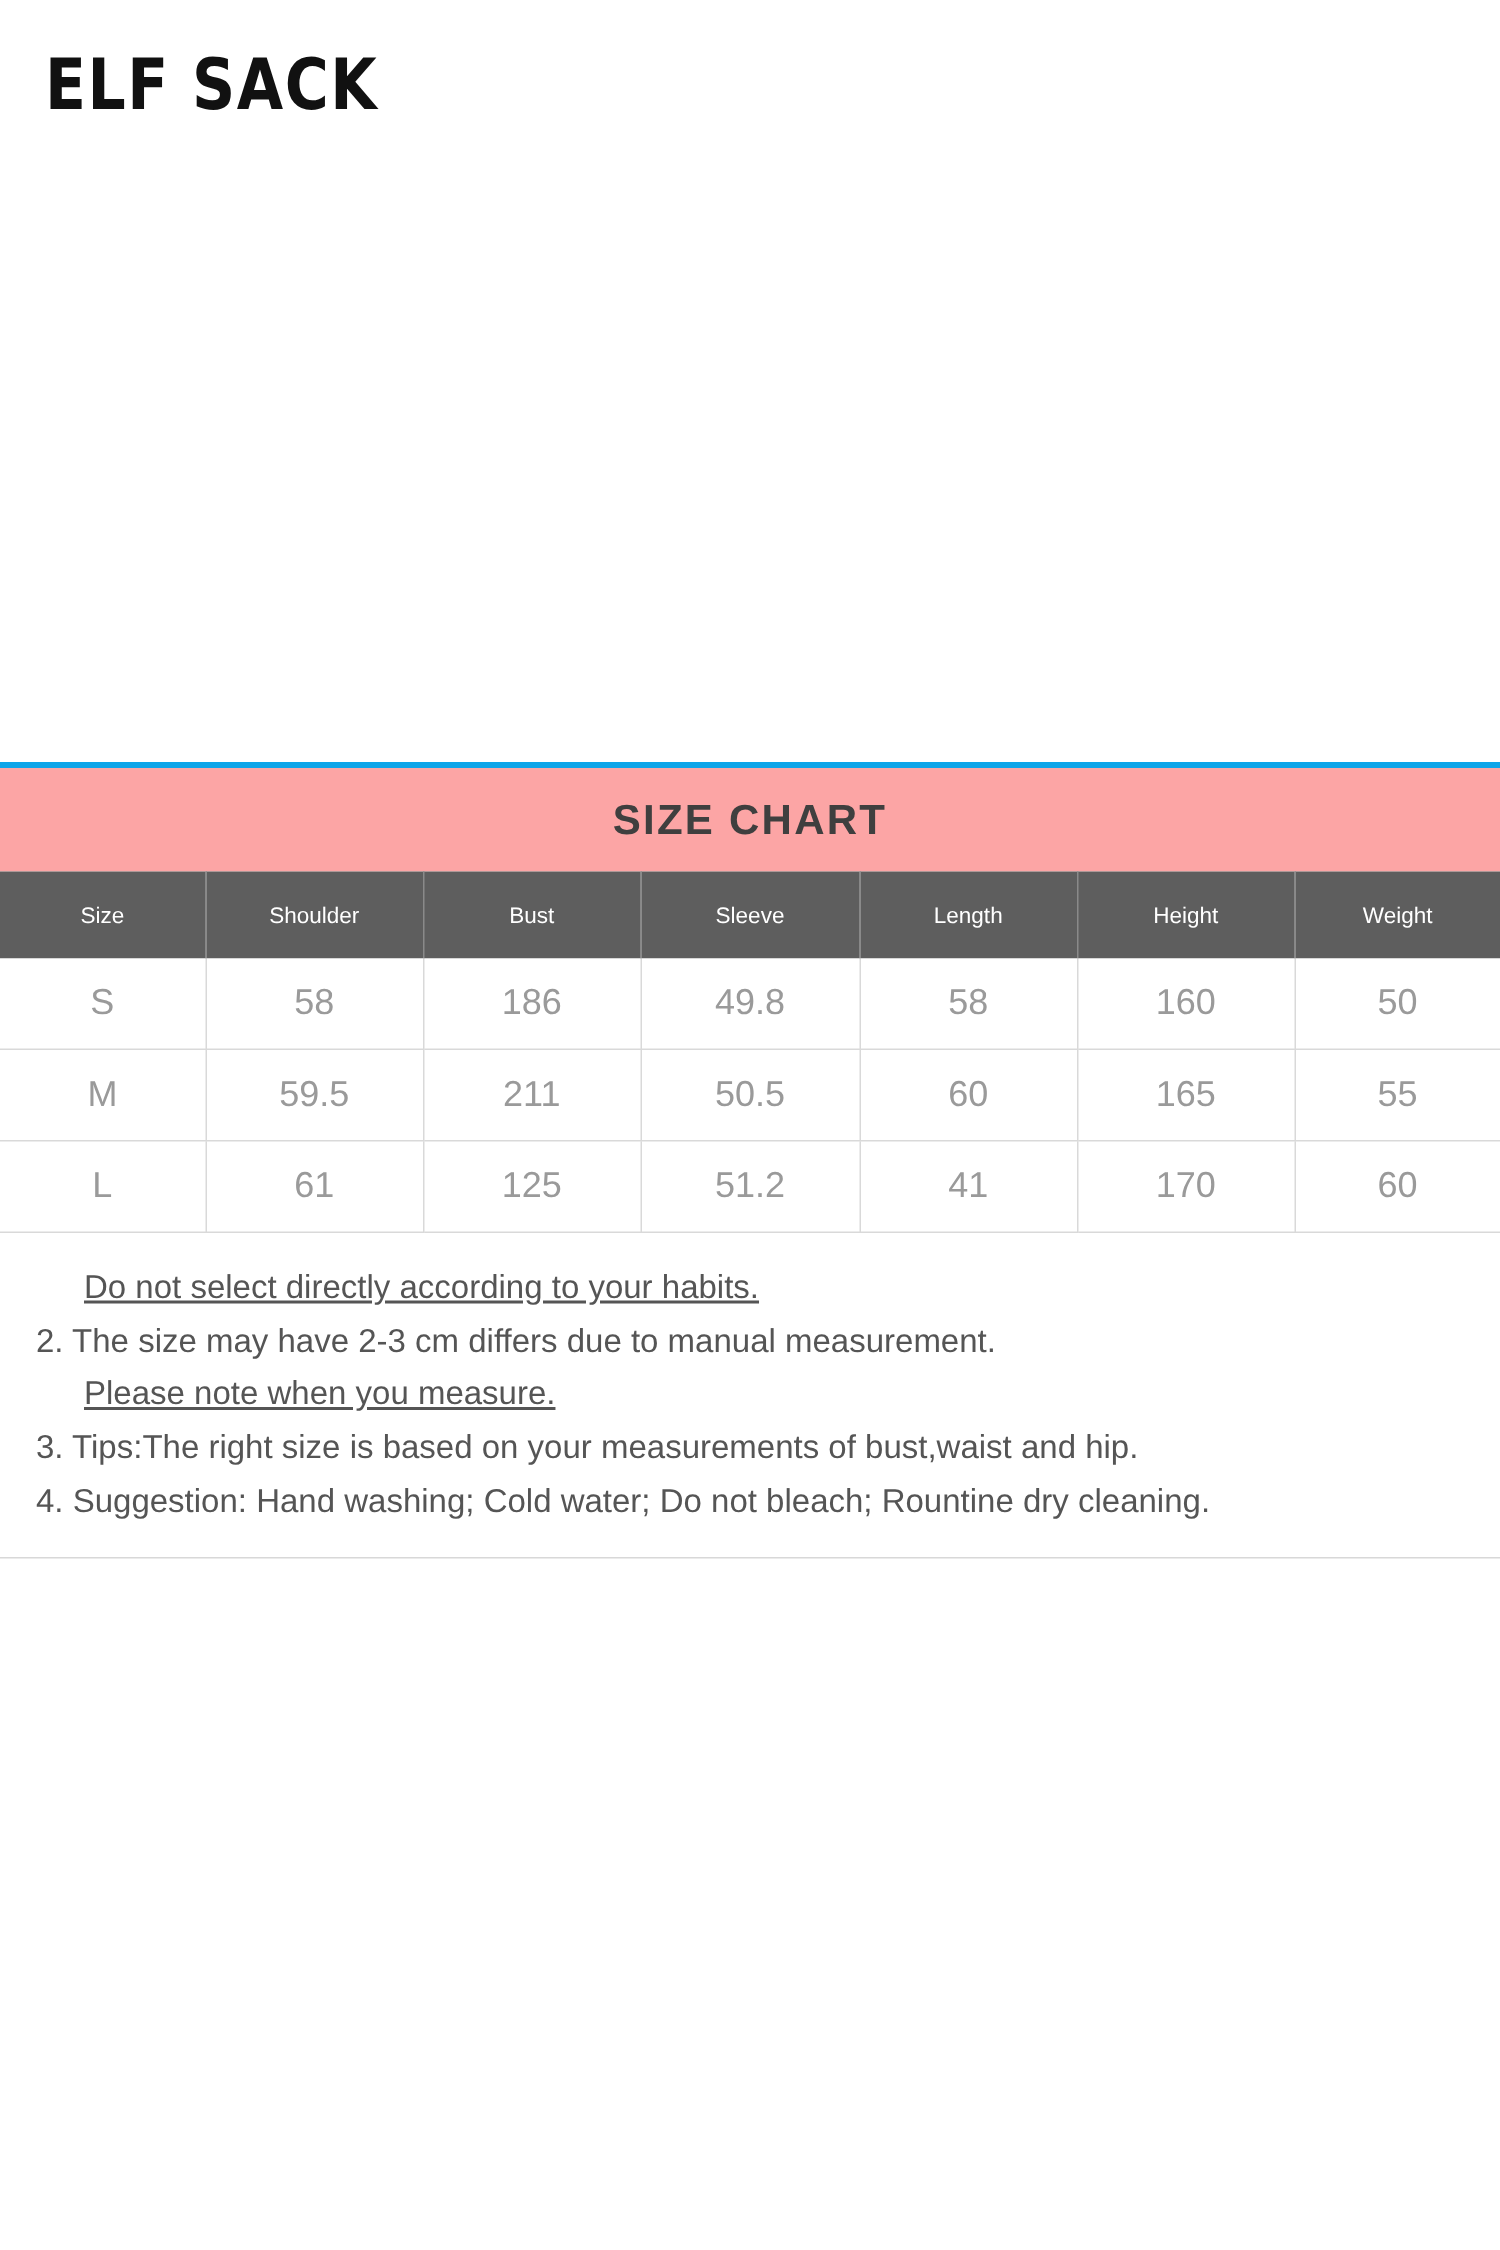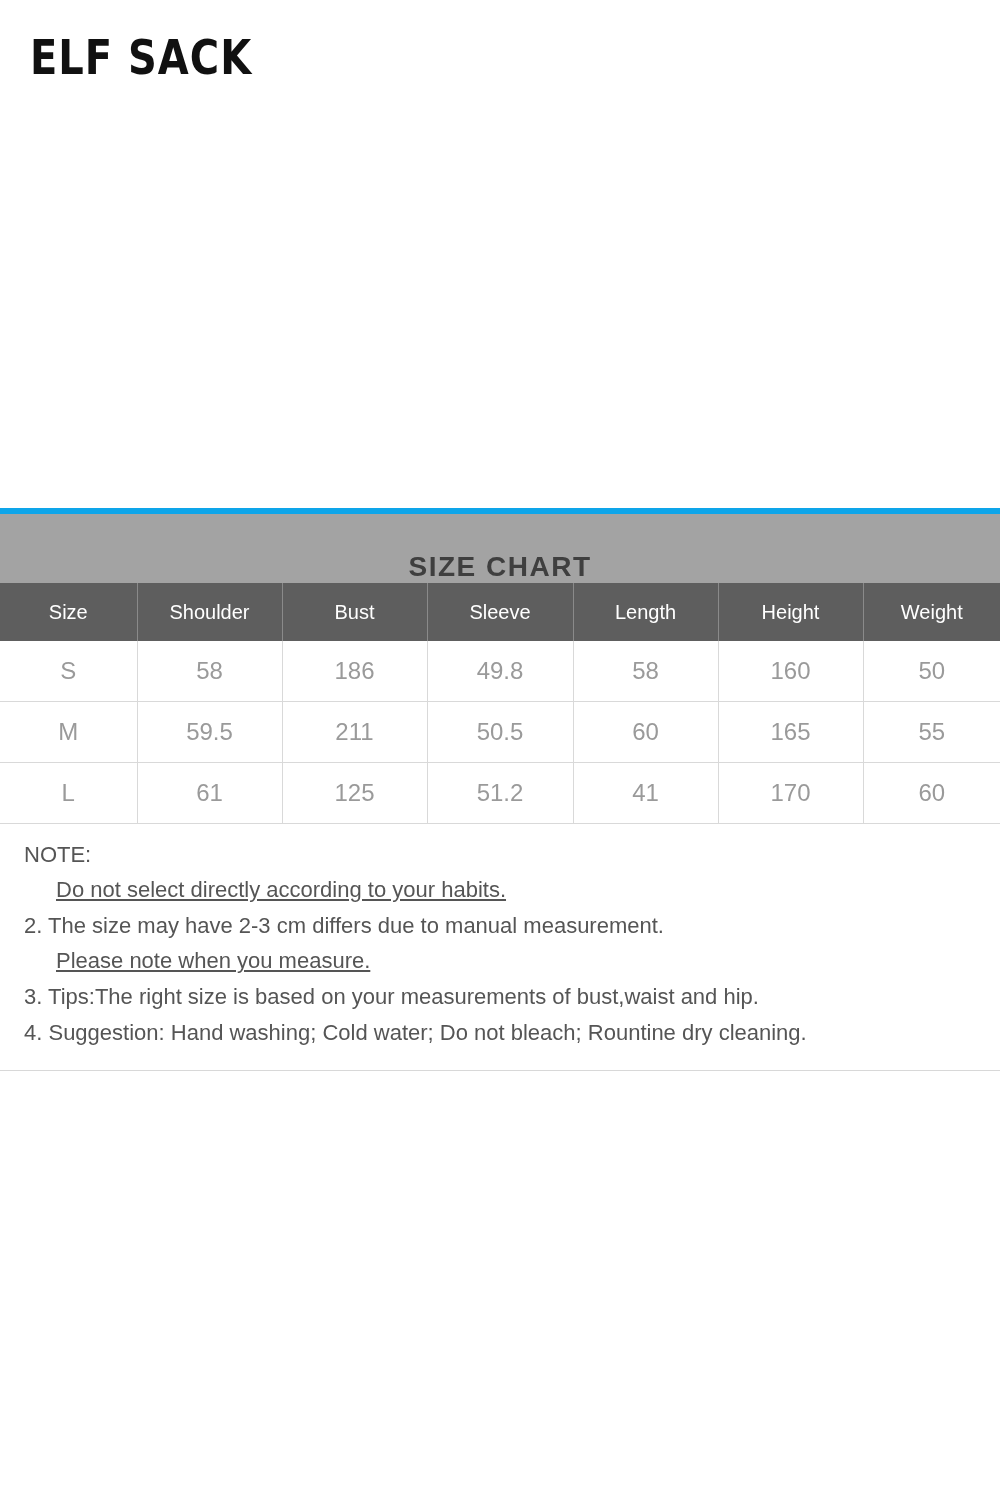--- a/index.html
+++ b/index.html
@@ -32,44 +32,44 @@
 
   
   .chart-wrap {
     position: absolute;
     left: 0;
     top: 508px;
     width: 1000px;
   }
 
   .chart-title-bar {
-    background: #a3a3a3;
+    background: #fca5a5;
     height: 69px;
     display: flex;
-    align-items: flex-end;
+    align-items: center;
     justify-content: center;
-    border-top: 6px solid #0ea5e9;
+    border-top: 4px solid #0ea5e9;
   }
   .chart-title {
     font-size: 28px;
     font-weight: bold;
     letter-spacing: 1.5px;
     color: #3f3f3f;
   }
 
   table.size-table {
     width: 100%;
     border-collapse: collapse;
     table-layout: fixed;
   }
   table.size-table th {
     background: #5e5e5e;
     color: #ffffff;
     font-weight: normal;
-    font-size: 20px;
+    font-size: 15px;
     height: 56px;
     border-right: 1px solid #8a8a8a;
     text-align: center;
     vertical-align: middle;
   }
   table.size-table th:last-child { border-right: none; }
 
   table.size-table td {
     height: 58px;
     font-size: 24px;
@@ -170,21 +170,20 @@
         <td>125</td>
         <td>51.2</td>
         <td>41</td>
         <td>170</td>
         <td>60</td>
       </tr>
     </tbody>
   </table>
 
   <div class="notes">
-    <div class="notes-title">NOTE:</div>
     <div class="note-line note-indent">Do not select directly according to your habits.</div>
     <div class="note-line">2. The size may have 2-3 cm differs due to manual measurement.</div>
     <div class="note-line note-indent">Please note when you measure.</div>
     <div class="note-line">3. Tips:The right size is based on your measurements of bust,waist and hip.</div>
     <div class="note-line">4. Suggestion: Hand washing; Cold water; Do not bleach; Rountine dry cleaning.</div>
   </div>
 
 </div>
 
 </body></html>

